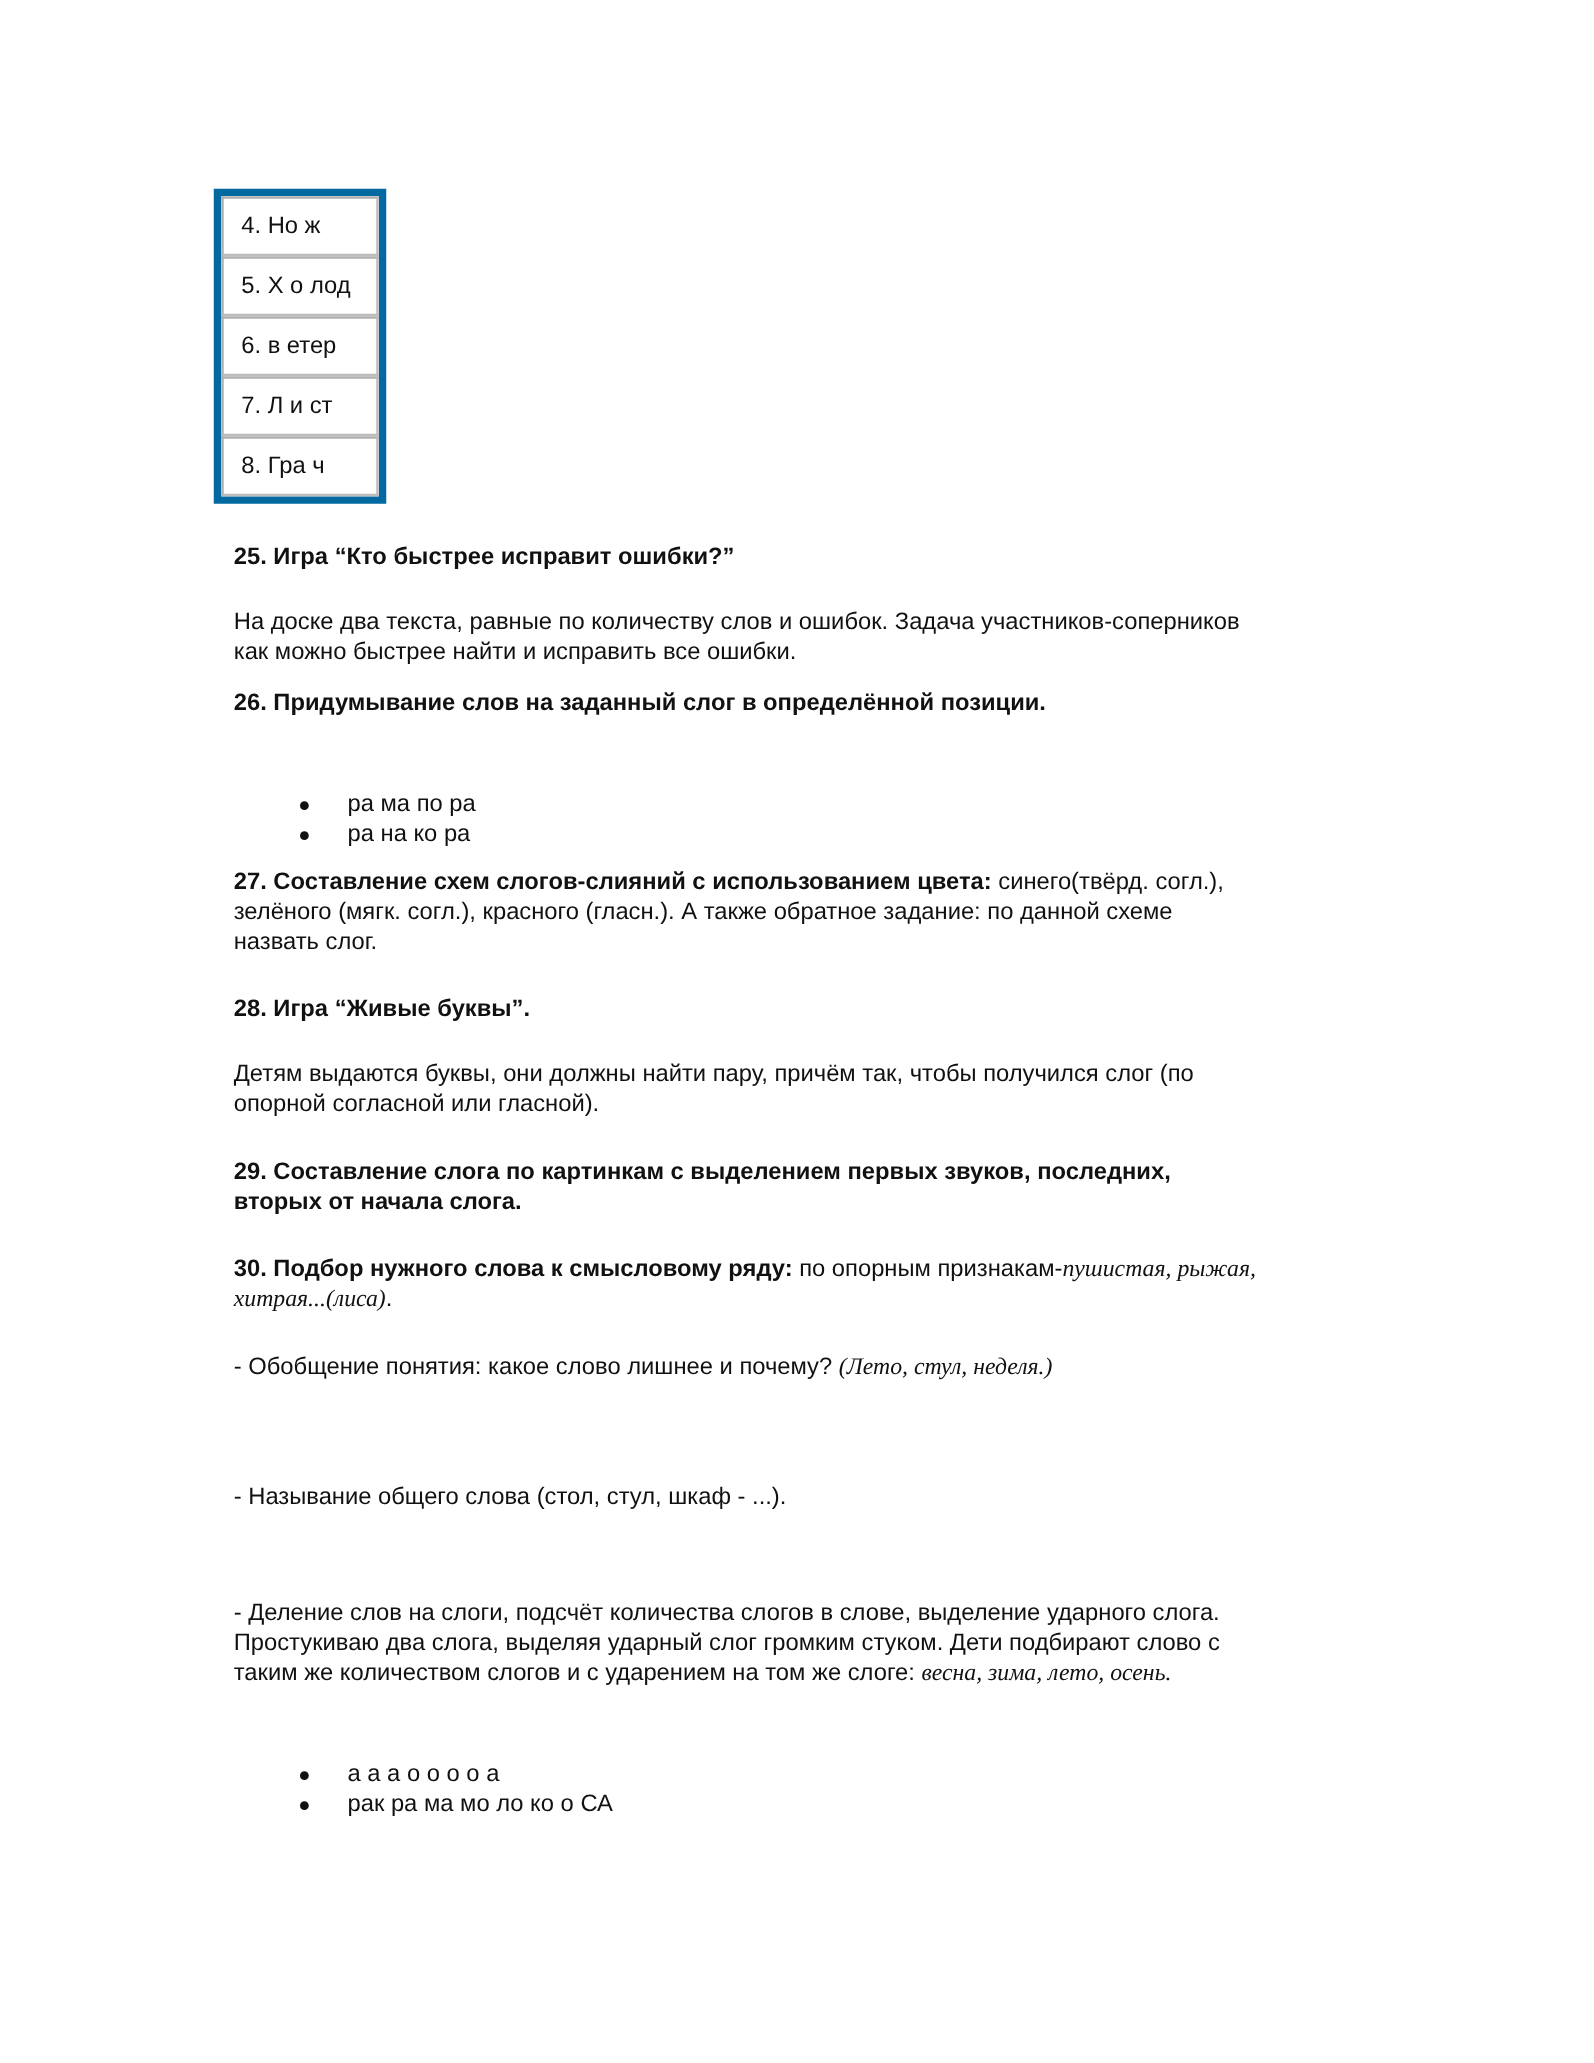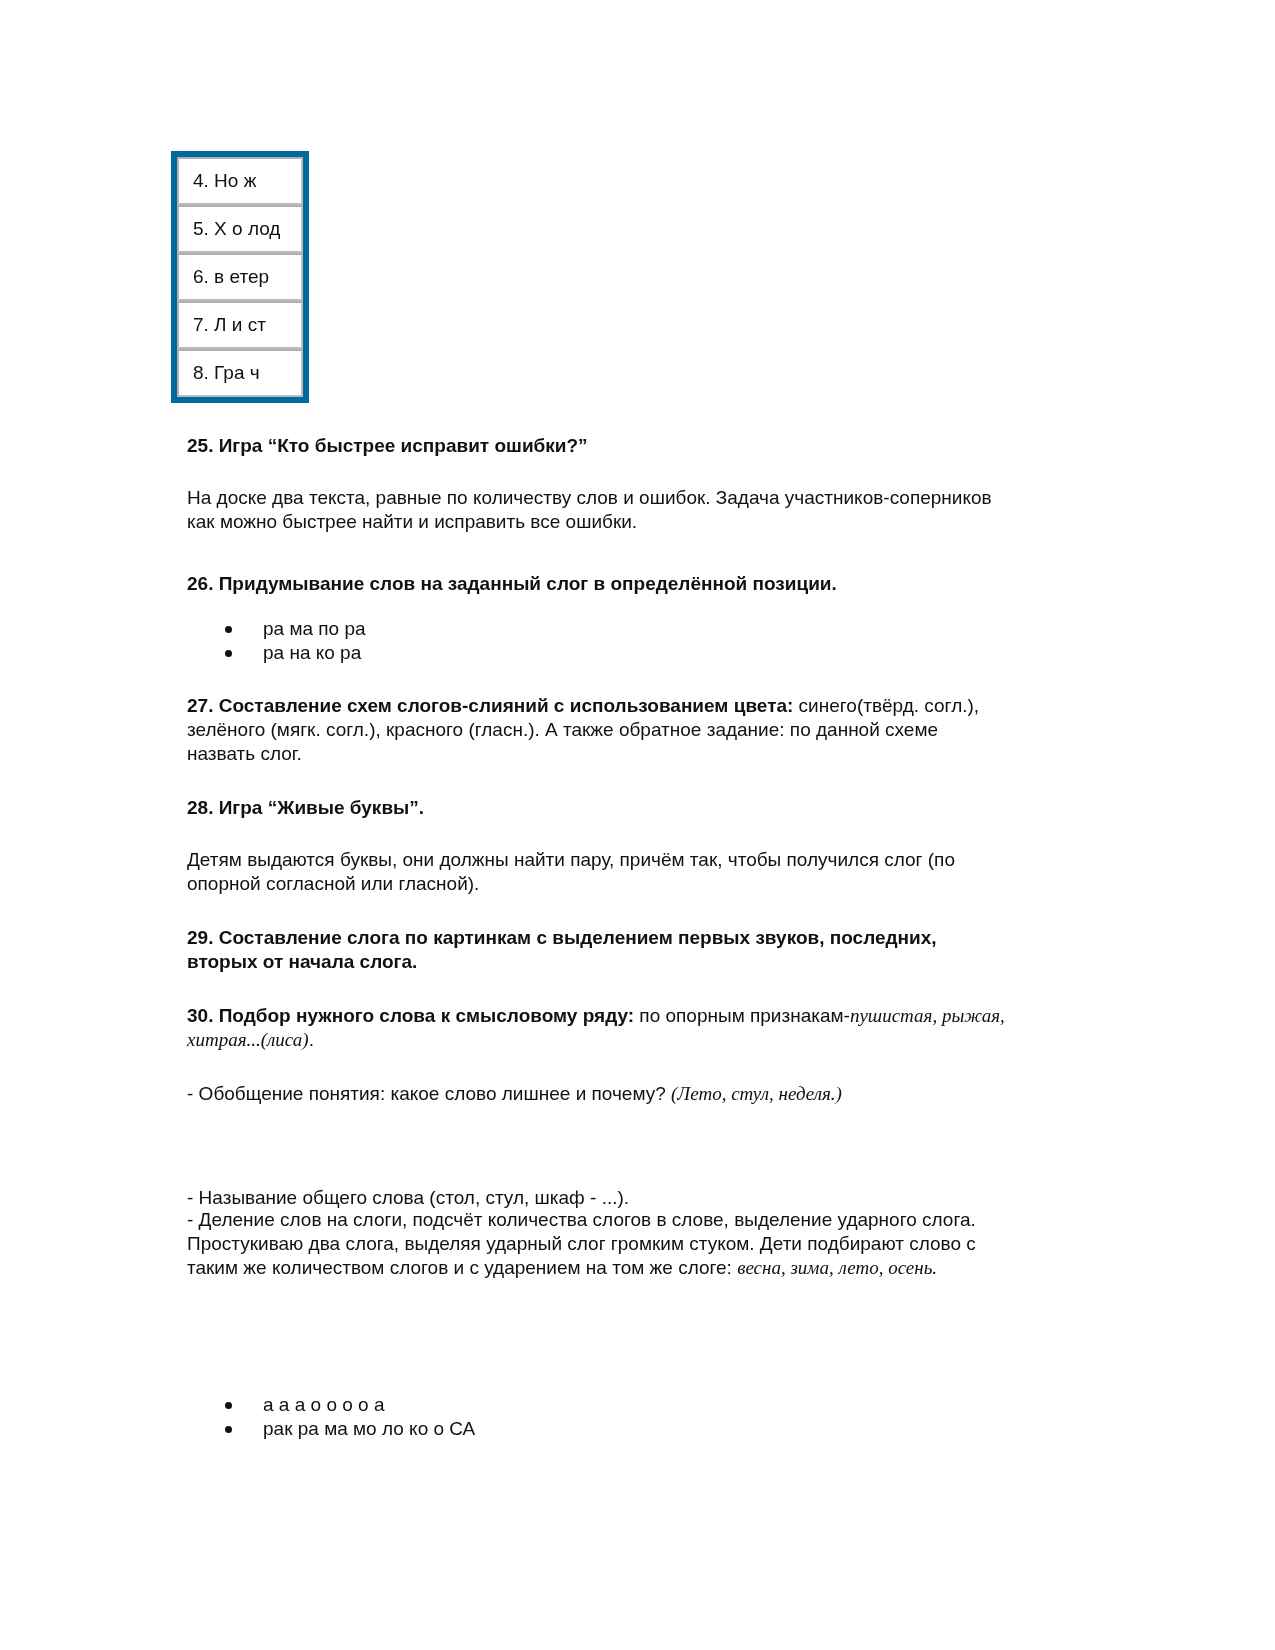--- a/index.html
+++ b/index.html
@@ -7,21 +7,21 @@
            font-family: "Liberation Sans", sans-serif; color: #111; font-size: 19px; }
     .page { position: absolute; left: 0; top: 0; width: 1275px; height: 1650px; }
     .tbl { position: absolute; left: 171px; top: 151px; border-collapse: separate; border-spacing: 0;
            border: 6px solid #0369a1; }
     .tbl .cell { width: 126px; height: 46px; box-sizing: border-box; border: 2px solid #bdbdbd;
                  padding: 0 0 0 14px; line-height: 44px; font-size: 19px; background: #fff;
                  border-top-color: #b0b0b0; border-left-color: #b0b0b0; }
     .blk { position: absolute; left: 187px; width: 900px; line-height: 24px; font-size: 19px; margin: 0; }
     .b { font-weight: bold; }
     .it { font-family: "Liberation Serif", serif; font-style: italic; font-size: 19px; margin-top: 28px; }
-    ul.bul { position: absolute; left: 187px; margin: 1px; padding: 0; list-style: none; }
+    ul.bul { position: absolute; left: 187px; margin: 16px; padding: 0; list-style: none; }
     ul.bul li { position: relative; padding-left: 75px; line-height: 24px; font-size: 19px; }
     ul.bul li .dot { position: absolute; left: 37px; top: 9px; width: 7px; height: 7px;
                      border-radius: 50%; background: #111; }
   </style>
 </head>
 <body>
 
 <div class="page">
 
   <table class="tbl">
@@ -43,21 +43,21 @@
         </tr>
   </tbody>
     </table>
 
   <p class="blk b" style="top:434px">25. Игра “Кто быстрее исправит ошибки?”</p>
   <p class="blk" style="top:486px">
     <span>На доске два текста, равные по количеству слов и ошибок. Задача участников-соперников</span><br>
     <span>как можно быстрее найти и исправить все ошибки.</span>
   </p>
 
-  <p class="blk b" style="top:572px">26. Придумывание слов на заданный слог в определённой позиции.</p>
+  <p class="blk b" style="top:551px">26. Придумывание слов на заданный слог в определённой позиции.</p>
   <ul class="bul" style="top:616px">
     <li><span class="dot"></span><span>ра ма по ра</span></li>
     <li><span class="dot"></span><span>ра на ко ра</span></li>
   </ul>
 
   <p class="blk" style="top:694px">
     <span class="b">27. Составление схем слогов-слияний с использованием цвета:</span><span> синего(твёрд. согл.),</span><br>
     <span>зелёного (мягк. согл.), красного (гласн.). А также обратное задание: по данной схеме</span><br>
     <span>назвать слог.</span>
   </p>
@@ -78,21 +78,21 @@
     <span class="it">хитрая...(лиса)</span><span>.</span>
   </p>
 
   <p class="blk" style="top:1082px">
     <span>- Обобщение понятия: какое слово лишнее и почему? </span><span class="it">(Лето, стул, неделя.)</span>
   </p>
 
 
   <p class="blk" style="top:1186px">- Называние общего слова (стол, стул, шкаф - ...).</p>
 
-  <p class="blk" style="top:1208px">
+  <p class="blk" style="top:1279px">
     <span>- Деление слов на слоги, подсчёт количества слогов в слове, выделение ударного слога.</span><br>
     <span>Простукиваю два слога, выделяя ударный слог громким стуком. Дети подбирают слово с</span><br>
     <span>таким же количеством слогов и с ударением на том же слоге: </span><span class="it">весна, зима, лето, осень.</span>
   </p>
 
   <ul class="bul" style="top:1392px">
     <li><span class="dot"></span><span>а а а о о о о а</span></li>
     <li><span class="dot"></span><span>рак ра ма мо ло ко о СА</span></li>
   </ul>
 

